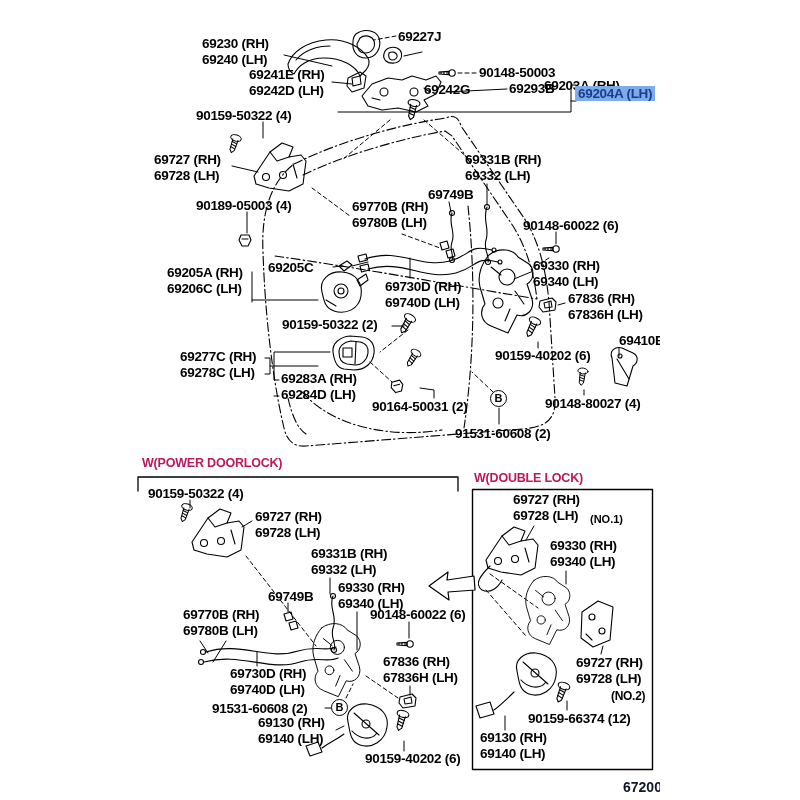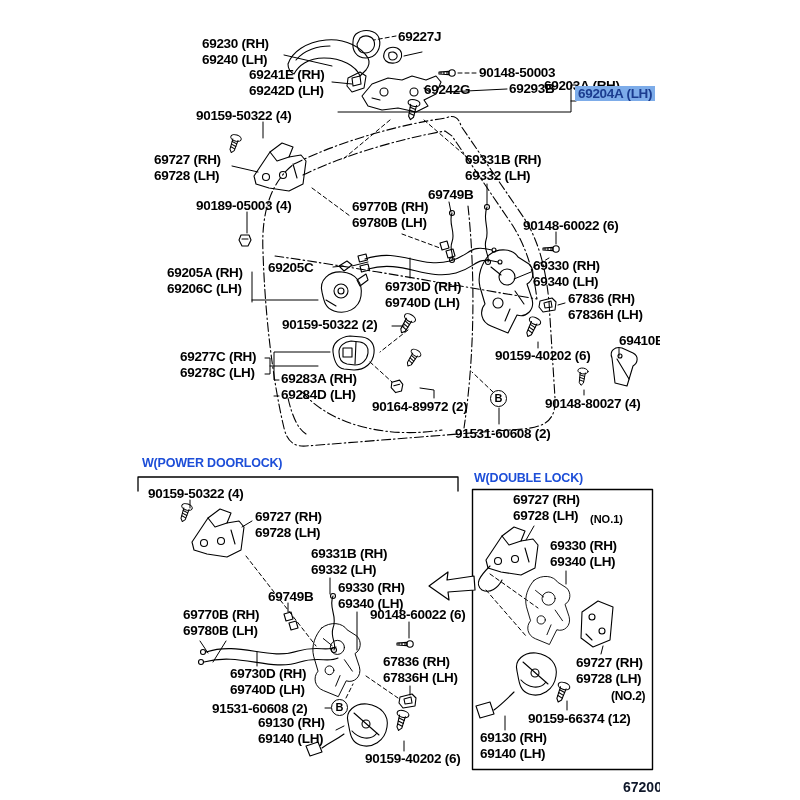--- a/index.html
+++ b/index.html
@@ -3,21 +3,21 @@
 <meta charset="utf-8">
 <style>
   html,body{margin:0;padding:0;background:#fff;}
   .stage{position:relative;width:660px;height:800px;background:#fff;overflow:hidden;
          font-family:"Liberation Sans","DejaVu Sans",sans-serif;}
   .stage svg{position:absolute;left:0;top:0;}
   .lbl{position:absolute;font-weight:bold;font-size:13.5px;line-height:16px;
        letter-spacing:-0.3px;color:#000;white-space:pre-line;}
   .sm{font-size:11px;letter-spacing:0;}
   .md{font-size:12px;}
-  .ttl{position:absolute;font-weight:bold;font-size:12.5px;color:#1d4ed8;letter-spacing:-0.2px;}
+  .ttl{position:absolute;font-weight:bold;font-size:12.5px;color:#be185d;letter-spacing:-0.2px;}
   .hl{background:#7dace9;color:#1b3c8f;padding:0 3px;margin-left:-3px;}
   .circleB{position:absolute;width:17px;height:17px;border:1.6px solid #000;border-radius:50%;
            text-align:center;line-height:15px;font-size:11px;font-weight:bold;color:#000;
            background:#fff;box-sizing:border-box;}
   .figcode{position:absolute;font-weight:bold;font-size:14px;color:#0f172a;}
 </style>
 </head>
 <body>
 
 <div class="stage">
@@ -276,21 +276,21 @@
 69340 (LH)</div>
 <div class="lbl" style="left:385px;top:279px;">69730D (RH)
 69740D (LH)</div>
 <div class="lbl" style="left:568px;top:291px;">67836 (RH)
 67836H (LH)</div>
 <div class="lbl" style="left:282px;top:317px;">90159-50322 (2)</div>
 <div class="lbl" style="left:180px;top:349px;">69277C (RH)
 69278C (LH)</div>
 <div class="lbl" style="left:281px;top:371px;">69283A (RH)
 69284D (LH)</div>
-<div class="lbl" style="left:372px;top:399px;">90164-89972 (2)</div>
+<div class="lbl" style="left:372px;top:399px;">90164-50031 (2)</div>
 <div class="lbl" style="left:455px;top:426px;">91531-60608 (2)</div>
 <div class="lbl" style="left:595px;top:333px;margin-left:24px;">69410B</div>
 <div class="lbl" style="left:495px;top:348px;">90159-40202 (6)</div>
 <div class="lbl" style="left:545px;top:396px;">90148-80027 (4)</div>
 <div class="circleB" style="left:490px;top:390px;">B</div>
 
 <div class="ttl" style="left:142px;top:456px;">W(POWER DOORLOCK)</div>
 <div class="lbl" style="left:148px;top:486px;">90159-50322 (4)</div>
 <div class="lbl" style="left:255px;top:509px;">69727 (RH)
 69728 (LH)</div>

